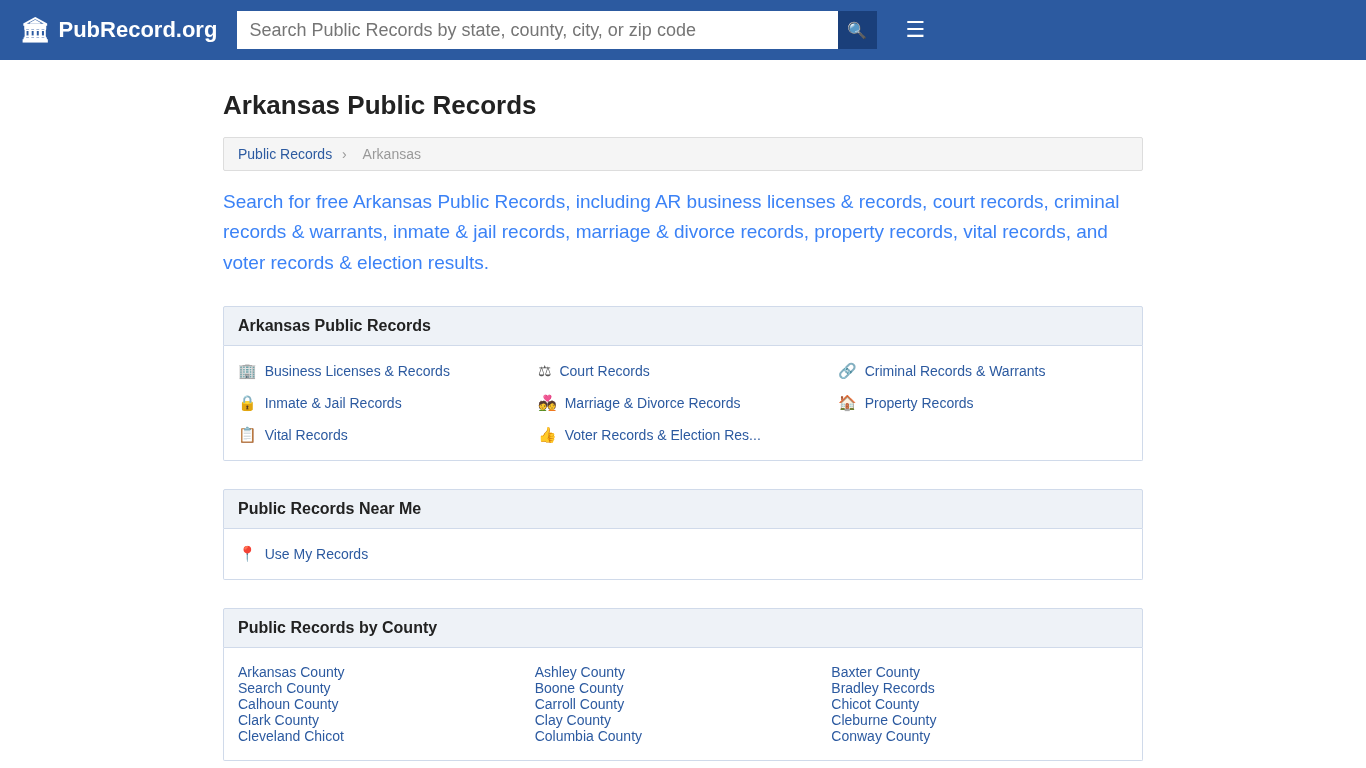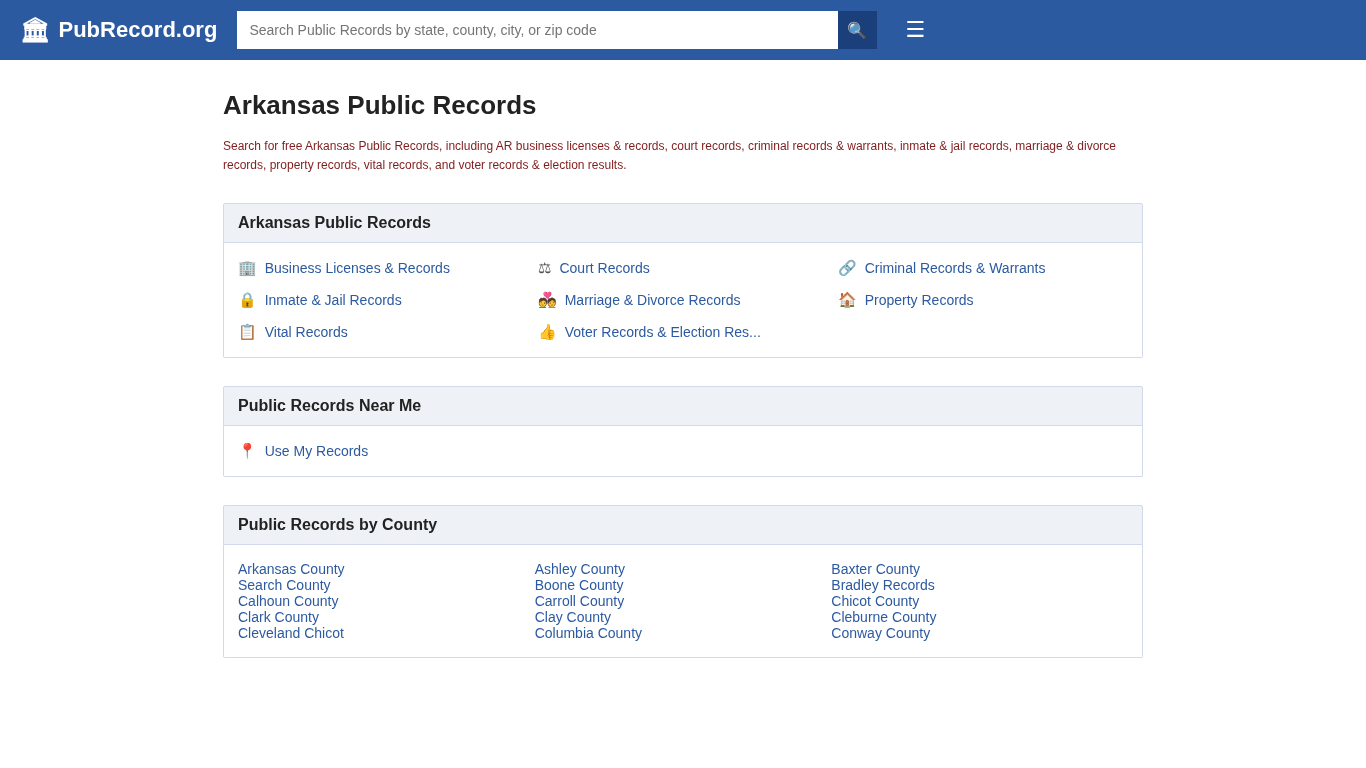--- a/index.html
+++ b/index.html
@@ -31,21 +31,21 @@
       flex: 1;
       display: flex;
       align-items: center;
       max-width: 640px;
     }
     .search-bar input {
       width: 100%;
       height: 38px;
       padding: 0 12px;
       border: none;
-      font-size: 14px;
+      font-size: 18px;
       outline: none;
     }
     .search-btn {
       background: #1a3f7a;
       border: none;
       color: #fff;
       height: 38px;
       width: 42px;
       cursor: pointer;
       font-size: 16px;
@@ -88,22 +88,22 @@
     .breadcrumb a {
       color: #2c5aa0;
       text-decoration: none;
     }
     .breadcrumb span {
       margin: 0 6px;
       color: #999;
     }
 
     .description {
-      font-size: 12px;
-      color: #7f1d1d;
+      font-size: 19px;
+      color: #3b82f6;
       line-height: 1.6;
       margin-bottom: 28px;
     }
 
     .section {
       margin-bottom: 28px;
     }
 
     .section-header {
       background: #eef2f7;
@@ -180,20 +180,25 @@
   </div>
   <button class="menu-btn">
     <span>☰</span>
   </button>
 </header>
 
 <main class="main">
 
   <h1 class="page-title">Arkansas Public Records</h1>
 
+  <div class="breadcrumb">
+    <a href="#">Public Records</a>
+    <span>›</span>
+    <span>Arkansas</span>
+  </div>
 
   <p class="description">Search for free Arkansas Public Records, including AR business licenses &amp; records, court records, criminal records &amp; warrants, inmate &amp; jail records, marriage &amp; divorce records, property records, vital records, and voter records &amp; election results.</p>
 
   <div class="section">
     <div class="section-header">Arkansas Public Records</div>
     <div class="section-body">
       <div class="records-grid">
 
         <a class="record-item" href="#">
           <span class="record-icon">🏢</span>

